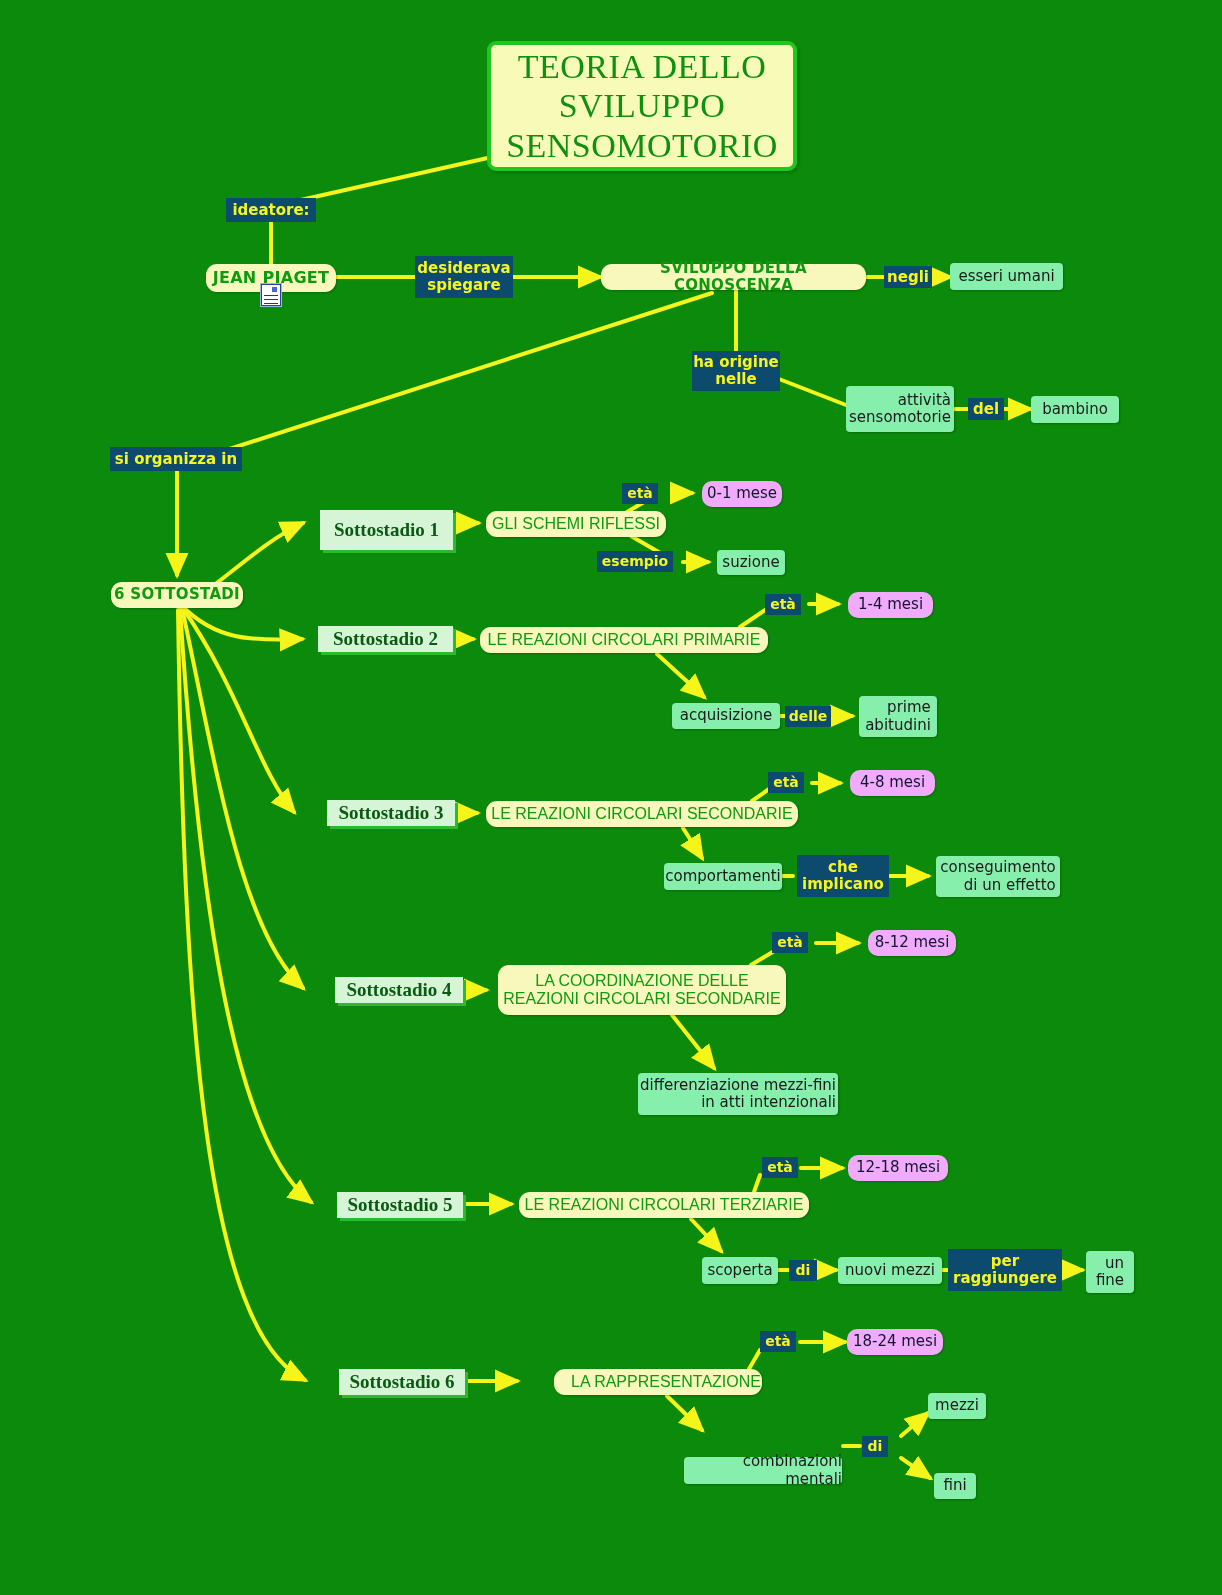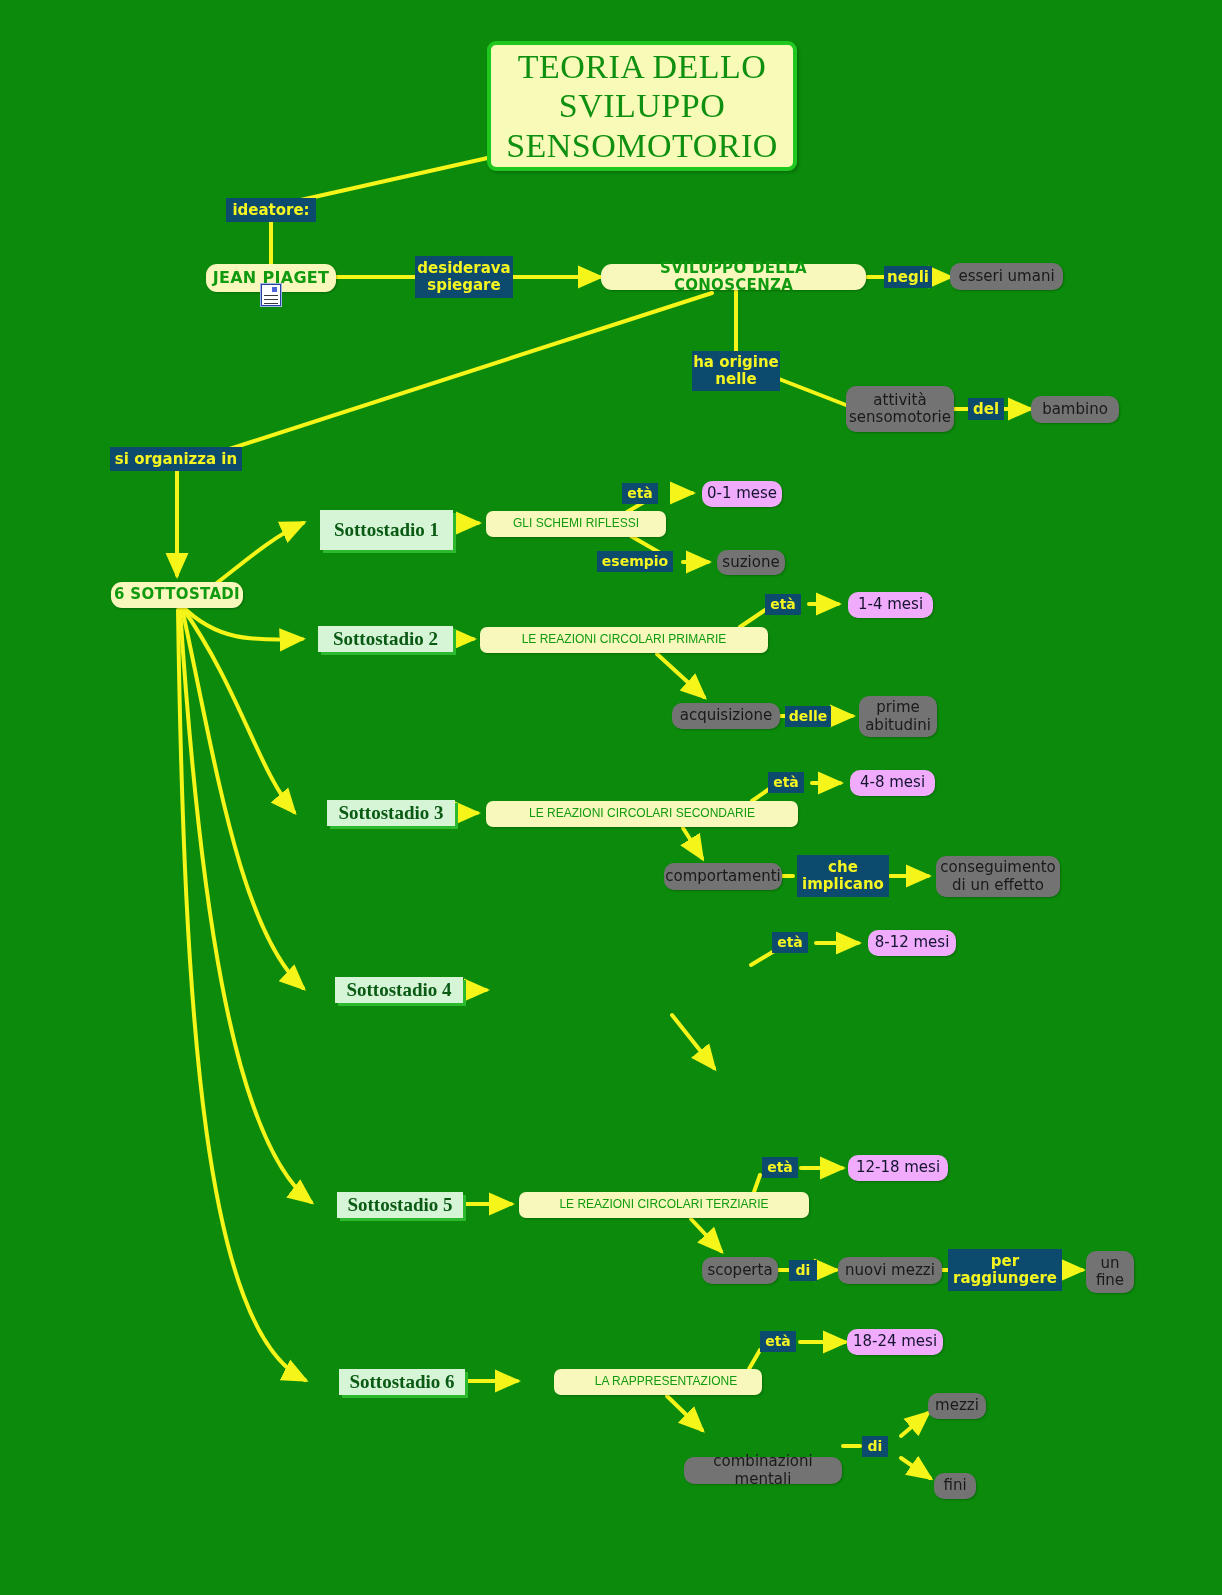--- a/index.html
+++ b/index.html
@@ -51,31 +51,31 @@
     color: #0f9a0f;
     font-family: "DejaVu Sans", sans-serif;
     font-weight: bold;
     font-size: 15px;
     letter-spacing: 0.3px;
     box-shadow: 1px 1px 2px rgba(0,0,0,0.22);
   }
   .cream-node.thin {
     font-family: "Liberation Sans", sans-serif;
     font-weight: normal;
-    font-size: 12px;
+    font-size: 16px;
     letter-spacing: 0px;
-    border-radius: 7px;
   }
   .white-node {
-    background: #737373;
-    border-radius: 10px;
+    background: #86efac;
+    border-radius: 4px;
     color: #1a1a1a;
     font-family: "DejaVu Sans", sans-serif;
     font-size: 15px;
     box-shadow: 1px 1px 2px rgba(0,0,0,0.22);
+    text-align: right;
   }
   .lav-node {
     background: #f0abfc;
     border-radius: 10px;
     color: #14142e;
     font-family: "DejaVu Sans", sans-serif;
     font-size: 15px;
     box-shadow: 1px 1px 2px rgba(0,0,0,0.22);
   }
   .stage-node {
@@ -274,22 +274,26 @@
   <div class="node cream-node thin" style="left:486px; top:801px; width:312px; height:26px;">LE REAZIONI CIRCOLARI SECONDARIE</div>
   <div class="link-label small" style="left:768px; top:772px; width:36px; height:21px;">età</div>
   <div class="node lav-node" style="left:850px; top:770px; width:85px; height:26px;">4-8 mesi</div>
   <div class="node white-node" style="left:664px; top:863px; width:118px; height:27px;">comportamenti</div>
   <div class="link-label" style="left:797px; top:855px; width:92px; height:42px;">che
 implicano</div>
   <div class="node white-node" style="left:936px; top:856px; width:124px; height:41px;">conseguimento
 di un effetto</div>
 
   <div class="node stage-node" style="left:335px; top:977px; width:128px; height:26px;">Sottostadio 4</div>
+  <div class="node cream-node thin" style="left:498px; top:965px; width:288px; height:50px;">LA COORDINAZIONE DELLE
+REAZIONI CIRCOLARI SECONDARIE</div>
   <div class="link-label small" style="left:772px; top:932px; width:36px; height:21px;">età</div>
   <div class="node lav-node" style="left:868px; top:930px; width:88px; height:26px;">8-12 mesi</div>
+  <div class="node white-node" style="left:638px; top:1073px; width:200px; height:42px;">differenziazione mezzi-fini
+in atti intenzionali</div>
 
   <div class="node stage-node" style="left:337px; top:1192px; width:126px; height:26px;">Sottostadio 5</div>
   <div class="node cream-node thin" style="left:519px; top:1192px; width:290px; height:26px;">LE REAZIONI CIRCOLARI TERZIARIE</div>
   <div class="link-label small" style="left:762px; top:1157px; width:36px; height:21px;">età</div>
   <div class="node lav-node" style="left:848px; top:1155px; width:100px; height:26px;">12-18 mesi</div>
   <div class="node white-node" style="left:702px; top:1257px; width:76px; height:27px;">scoperta</div>
   <div class="link-label small" style="left:789px; top:1260px; width:28px; height:21px;">di</div>
   <div class="node white-node" style="left:838px; top:1257px; width:104px; height:27px;">nuovi mezzi</div>
   <div class="link-label" style="left:948px; top:1249px; width:114px; height:42px;">per
 raggiungere</div>

